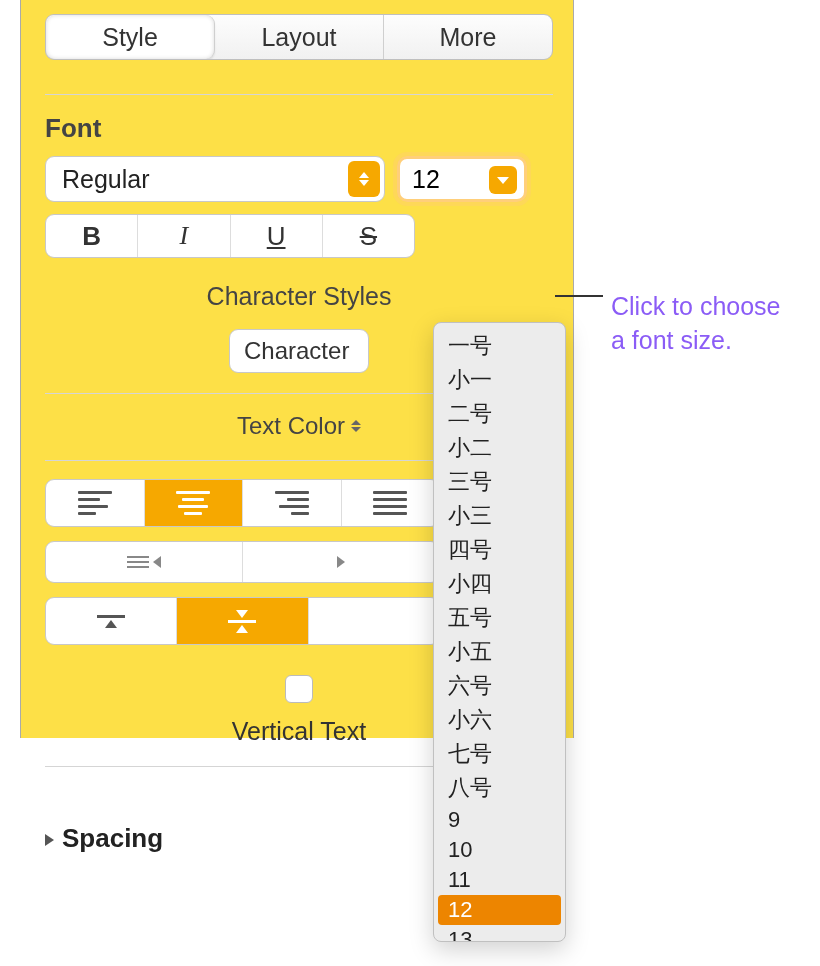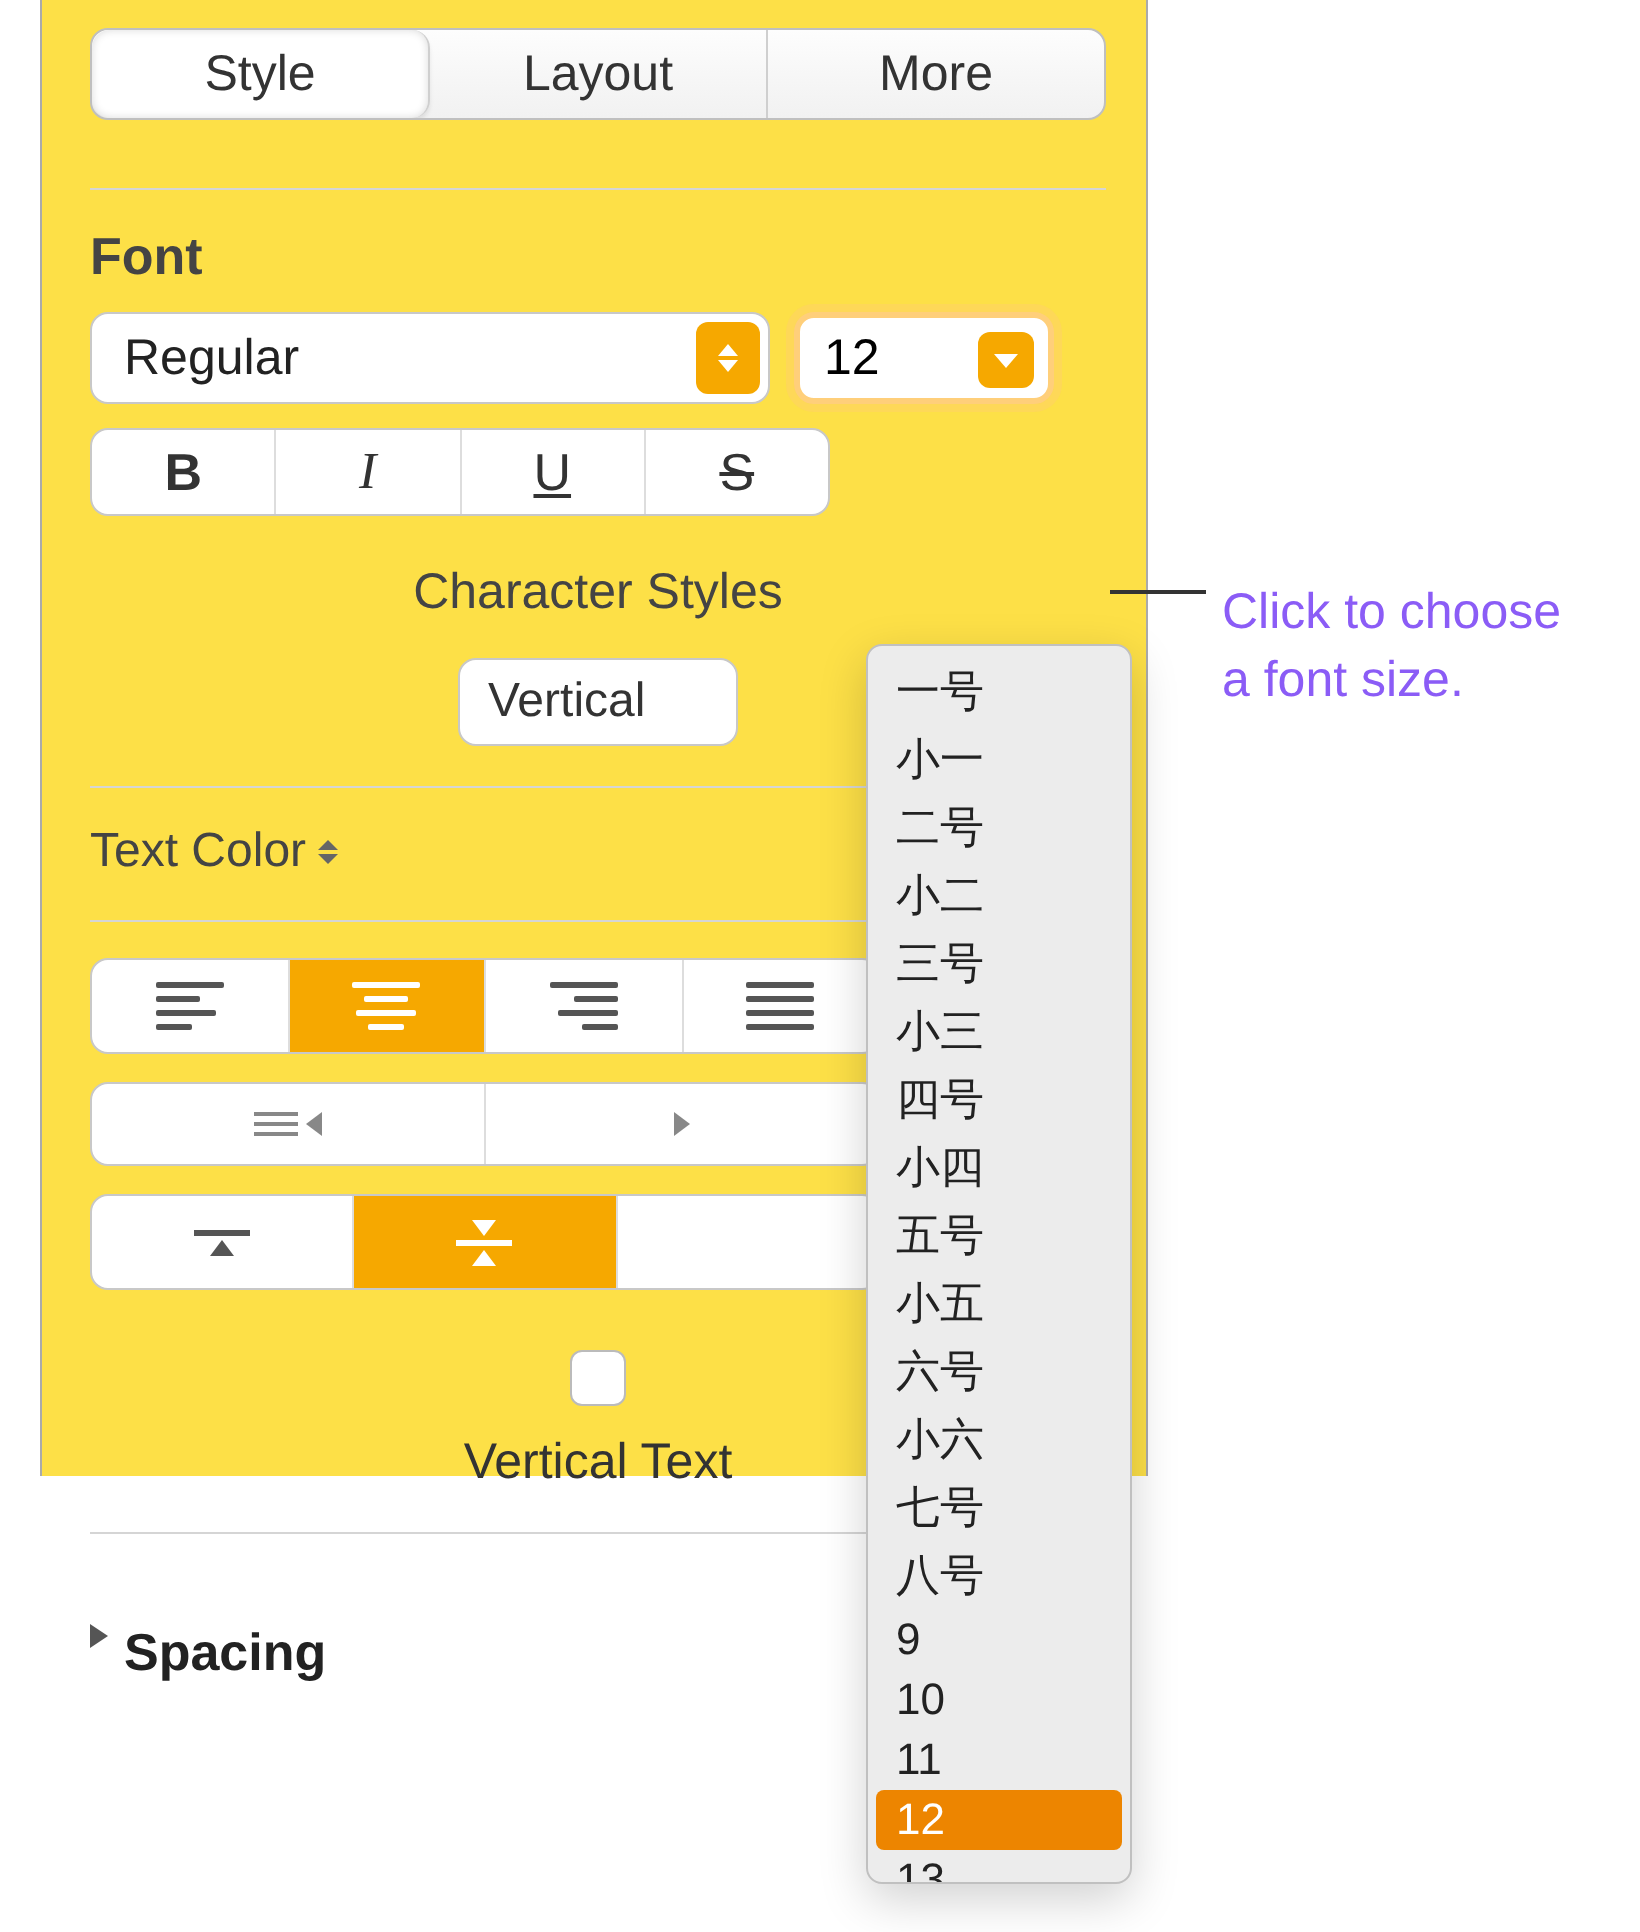--- a/index.html
+++ b/index.html
@@ -180,20 +180,21 @@
   overflow: hidden;
 }
 
 .tc-row {
   display: flex;
   align-items: center;
   gap: 6px;
   margin-top: 6px;
   font-size: 24px;
   color: #444;
+  justify-content: center;
 }
 .tc-arrows {
   display: inline-flex;
   flex-direction: column;
   gap: 2px;
 }
 .tc-arrows span {
   width: 0; height: 0;
   border-left: 5px solid transparent;
   border-right: 5px solid transparent;
@@ -270,23 +271,23 @@
 .arr.up{ border-bottom:8px solid currentColor;}
 .arr.down{ border-top:8px solid currentColor;}
 
 .chk-row { display:flex; align-items:center; gap:14px; margin-top:30px;flex-direction:column; }
 .chk {
   width:28px; height:28px; border:1px solid #bbb; border-radius:6px; background:#fff;
 }
 .chk-label { font-size:25px; color:#333; }
 
 .spacing-header {
-  display:flex; align-items:flex-start; gap:8px;
+  display:flex; align-items:center; gap:8px;
   font-size:26px; font-weight:700; color:#222;
-  margin-top:44px;
+  margin-top:56px;
 }
 .chev { width:0;height:0;border-top:6px solid transparent;border-bottom:6px solid transparent;border-left:9px solid #555; transform:translateY(1px);}
 
 .dropdown {
   position:absolute;
   left: 412px;
   top: 322px;
   width: 133px;
   background: #ececec;
   border: 1px solid #c0c0c0;
@@ -367,21 +368,21 @@
 
   <div class="seg">
     <button style="font-weight:700;font-family:inherit">B</button>
     <button style="font-style:italic">I</button>
     <button style="text-decoration:underline;font-family:inherit">U</button>
     <button style="text-decoration:line-through;font-family:inherit">S</button>
   </div>
 
   <div class="cs-row">
     <span class="cs-label">Character Styles</span>
-    <div class="cs-popup">Vertical</div>
+    <div class="cs-popup">Character</div>
   </div>
 
   <hr class="hr">
 
   <div class="tc-row">
     <span>Text Color</span>
     <span class="tc-arrows">
         <span class="u"></span>
         <span class="d"></span>
       </span>

